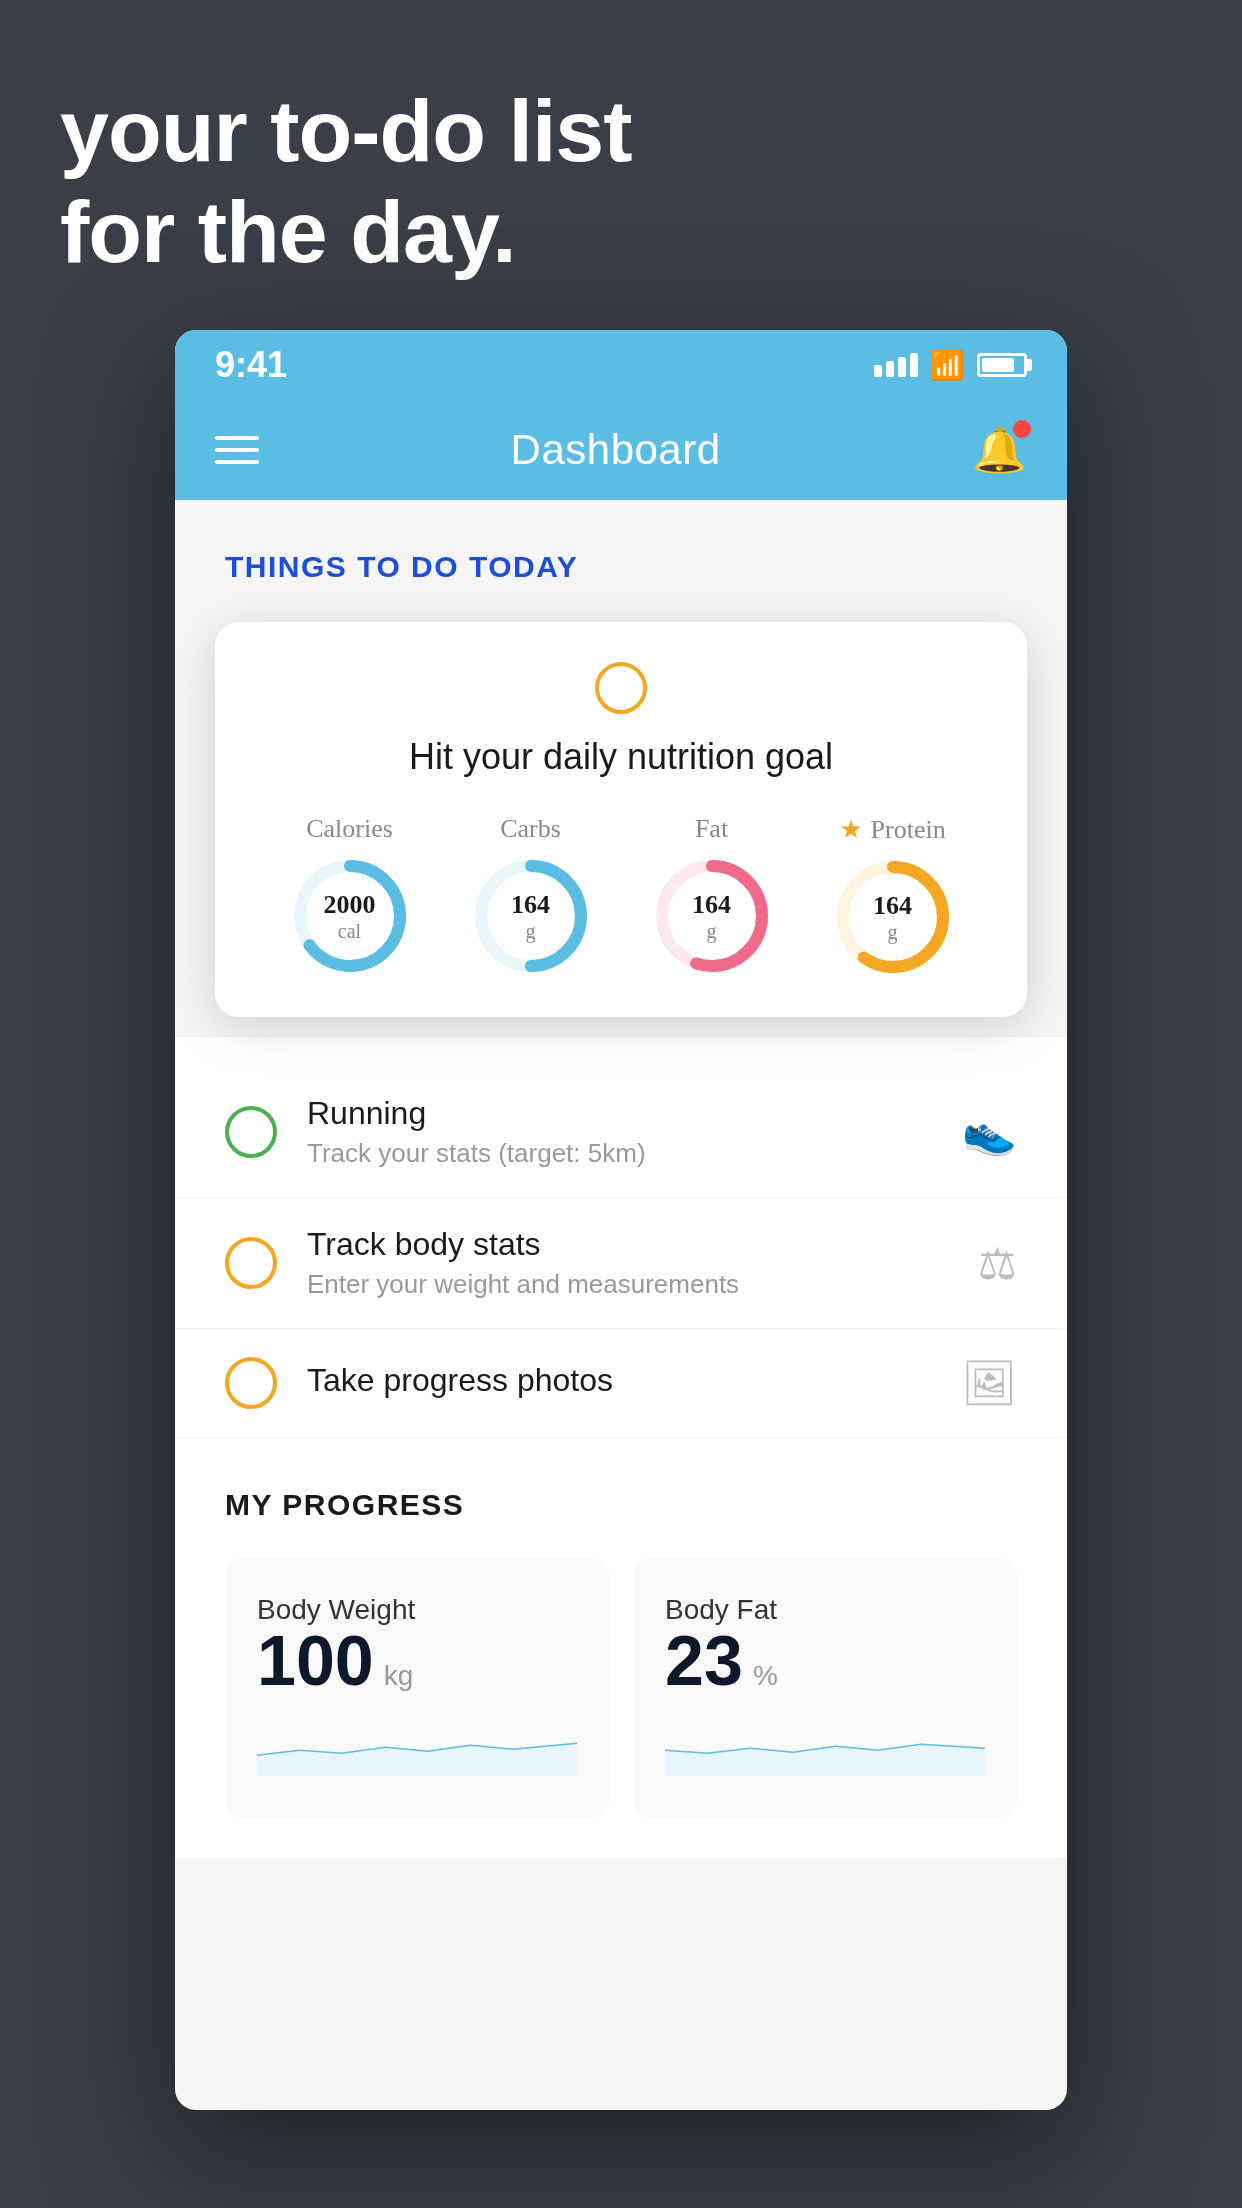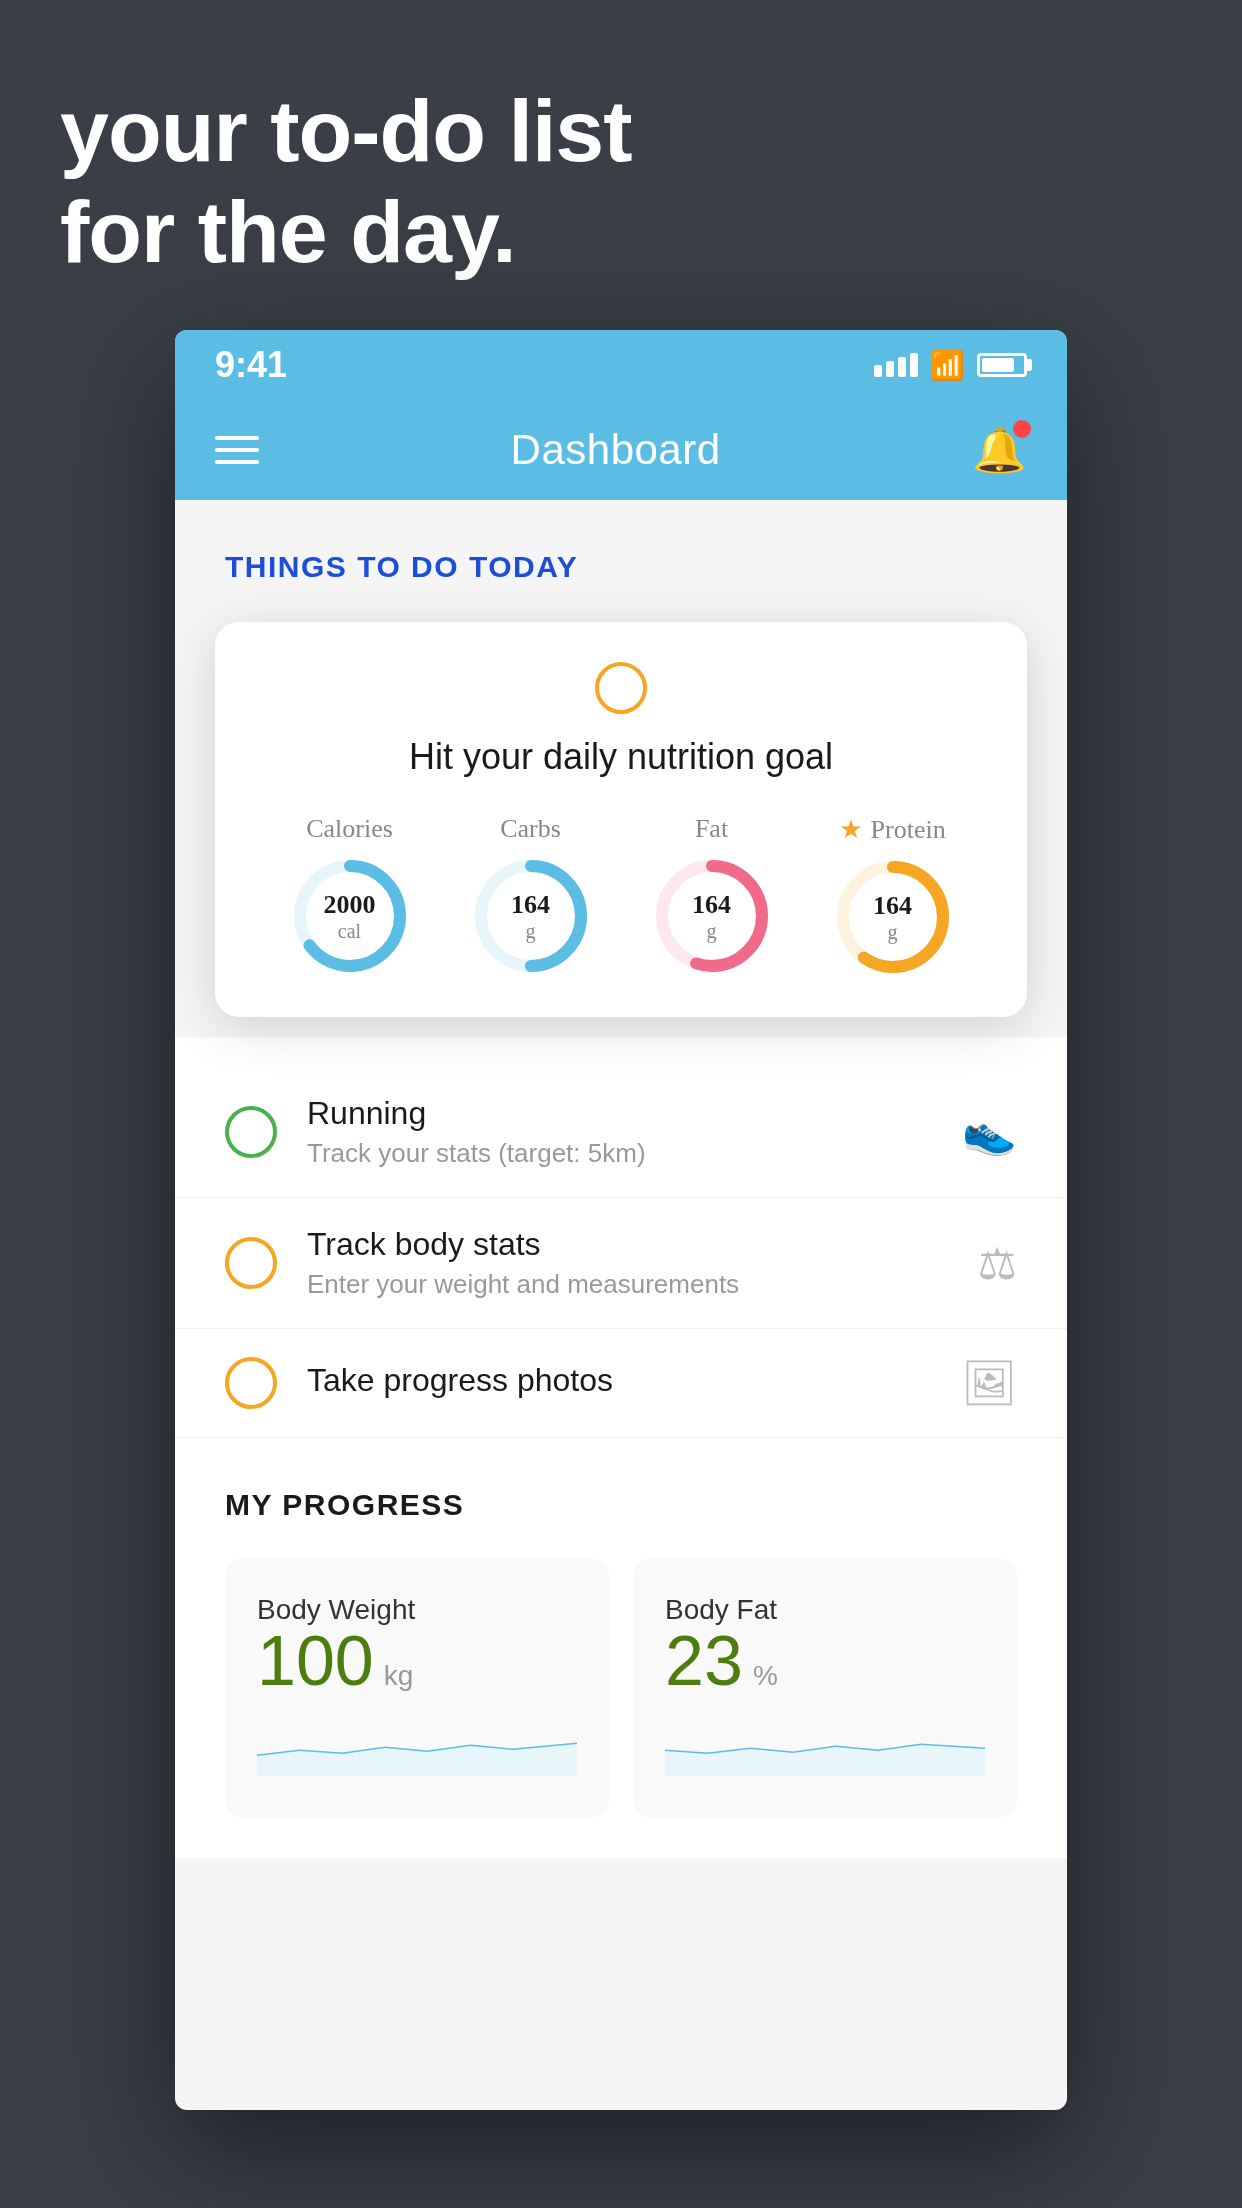--- a/index.html
+++ b/index.html
@@ -25,21 +25,21 @@
     }
 
     
     .phone {
       position: absolute;
       top: 330px;
       left: 175px;
       width: 892px;
       height: 1780px;
       background: #f5f5f5;
-      border-radius: 12px;
+      border-radius: 21px;
       overflow: hidden;
       box-shadow: 0 40px 120px rgba(0,0,0,0.5);
     }
 
     
     .status-bar {
       background: #5bbde4;
       height: 70px;
       display: flex;
       align-items: center;
@@ -320,22 +320,22 @@
       color: #333;
     }
     .progress-value {
       display: flex;
       align-items: baseline;
       gap: 10px;
       margin-bottom: 20px;
     }
     .progress-number {
       font-size: 70px;
-      font-weight: 400;
-      color: #4d7c0f;
+      font-weight: 700;
+      color: #0f172a;
       line-height: 1;
     }
     .progress-unit {
       font-size: 28px;
       color: #999;
     }
     .sparkline {
       width: 100%;
       height: 60px;
     }

